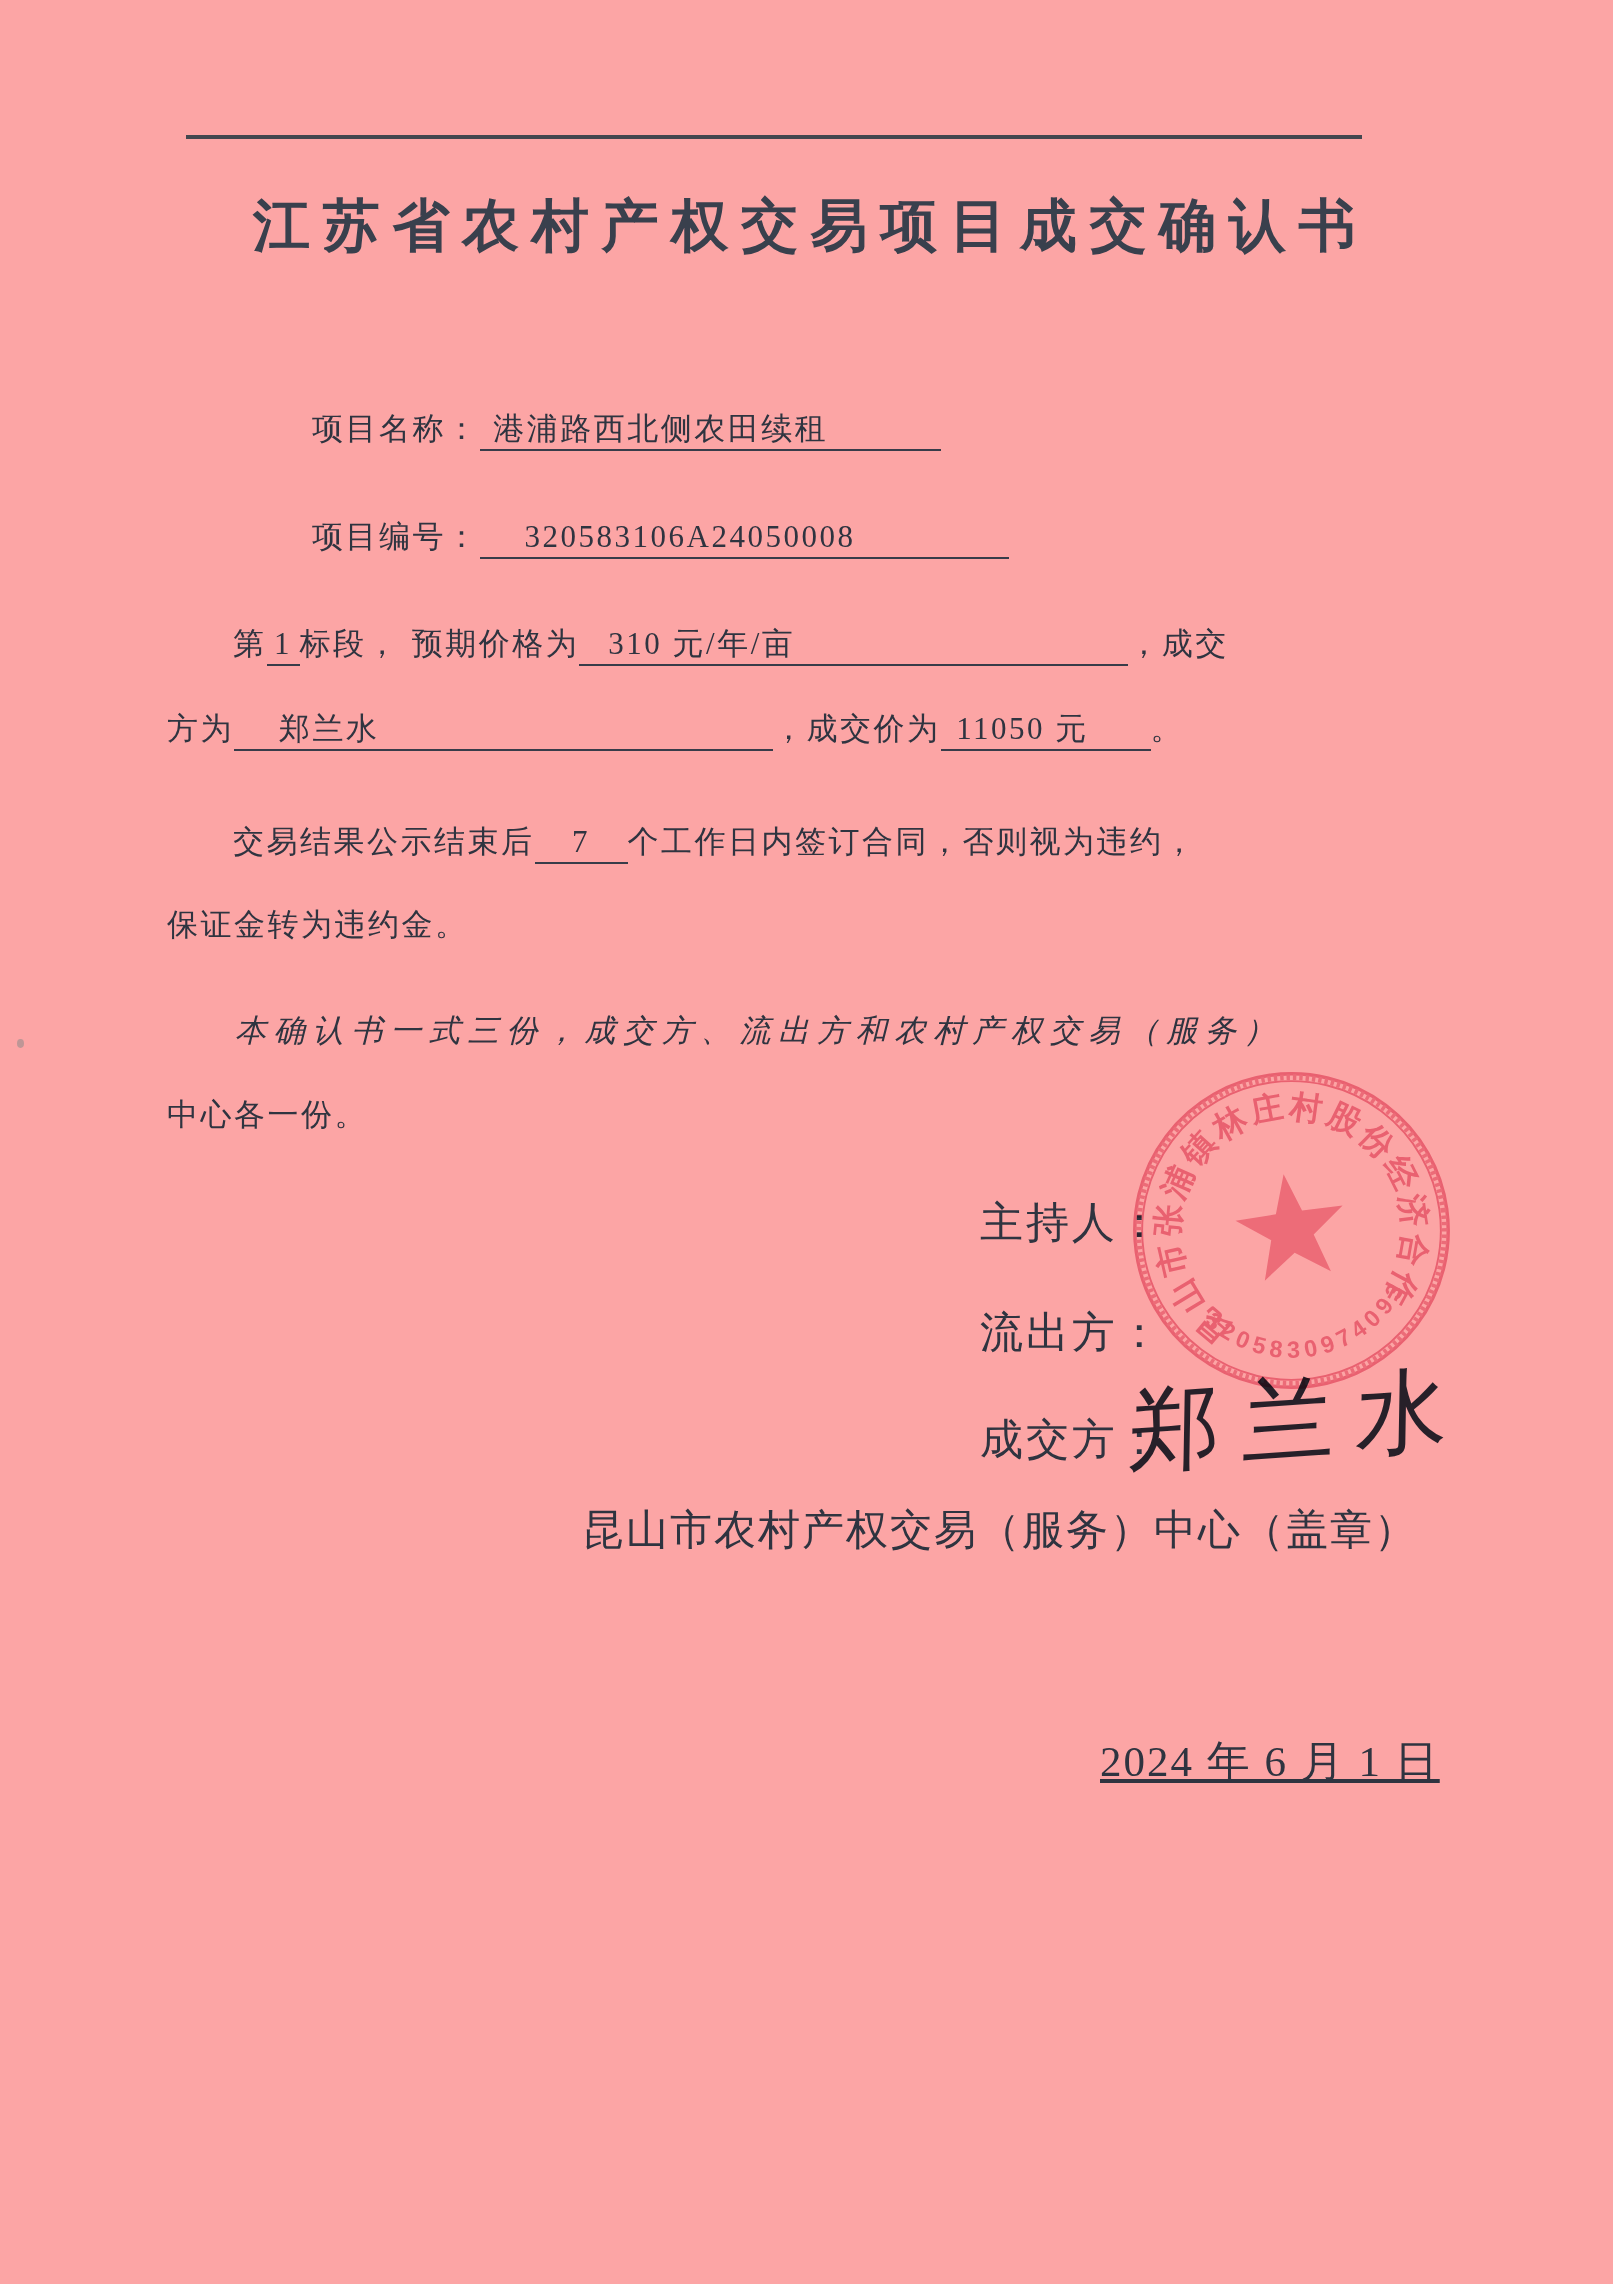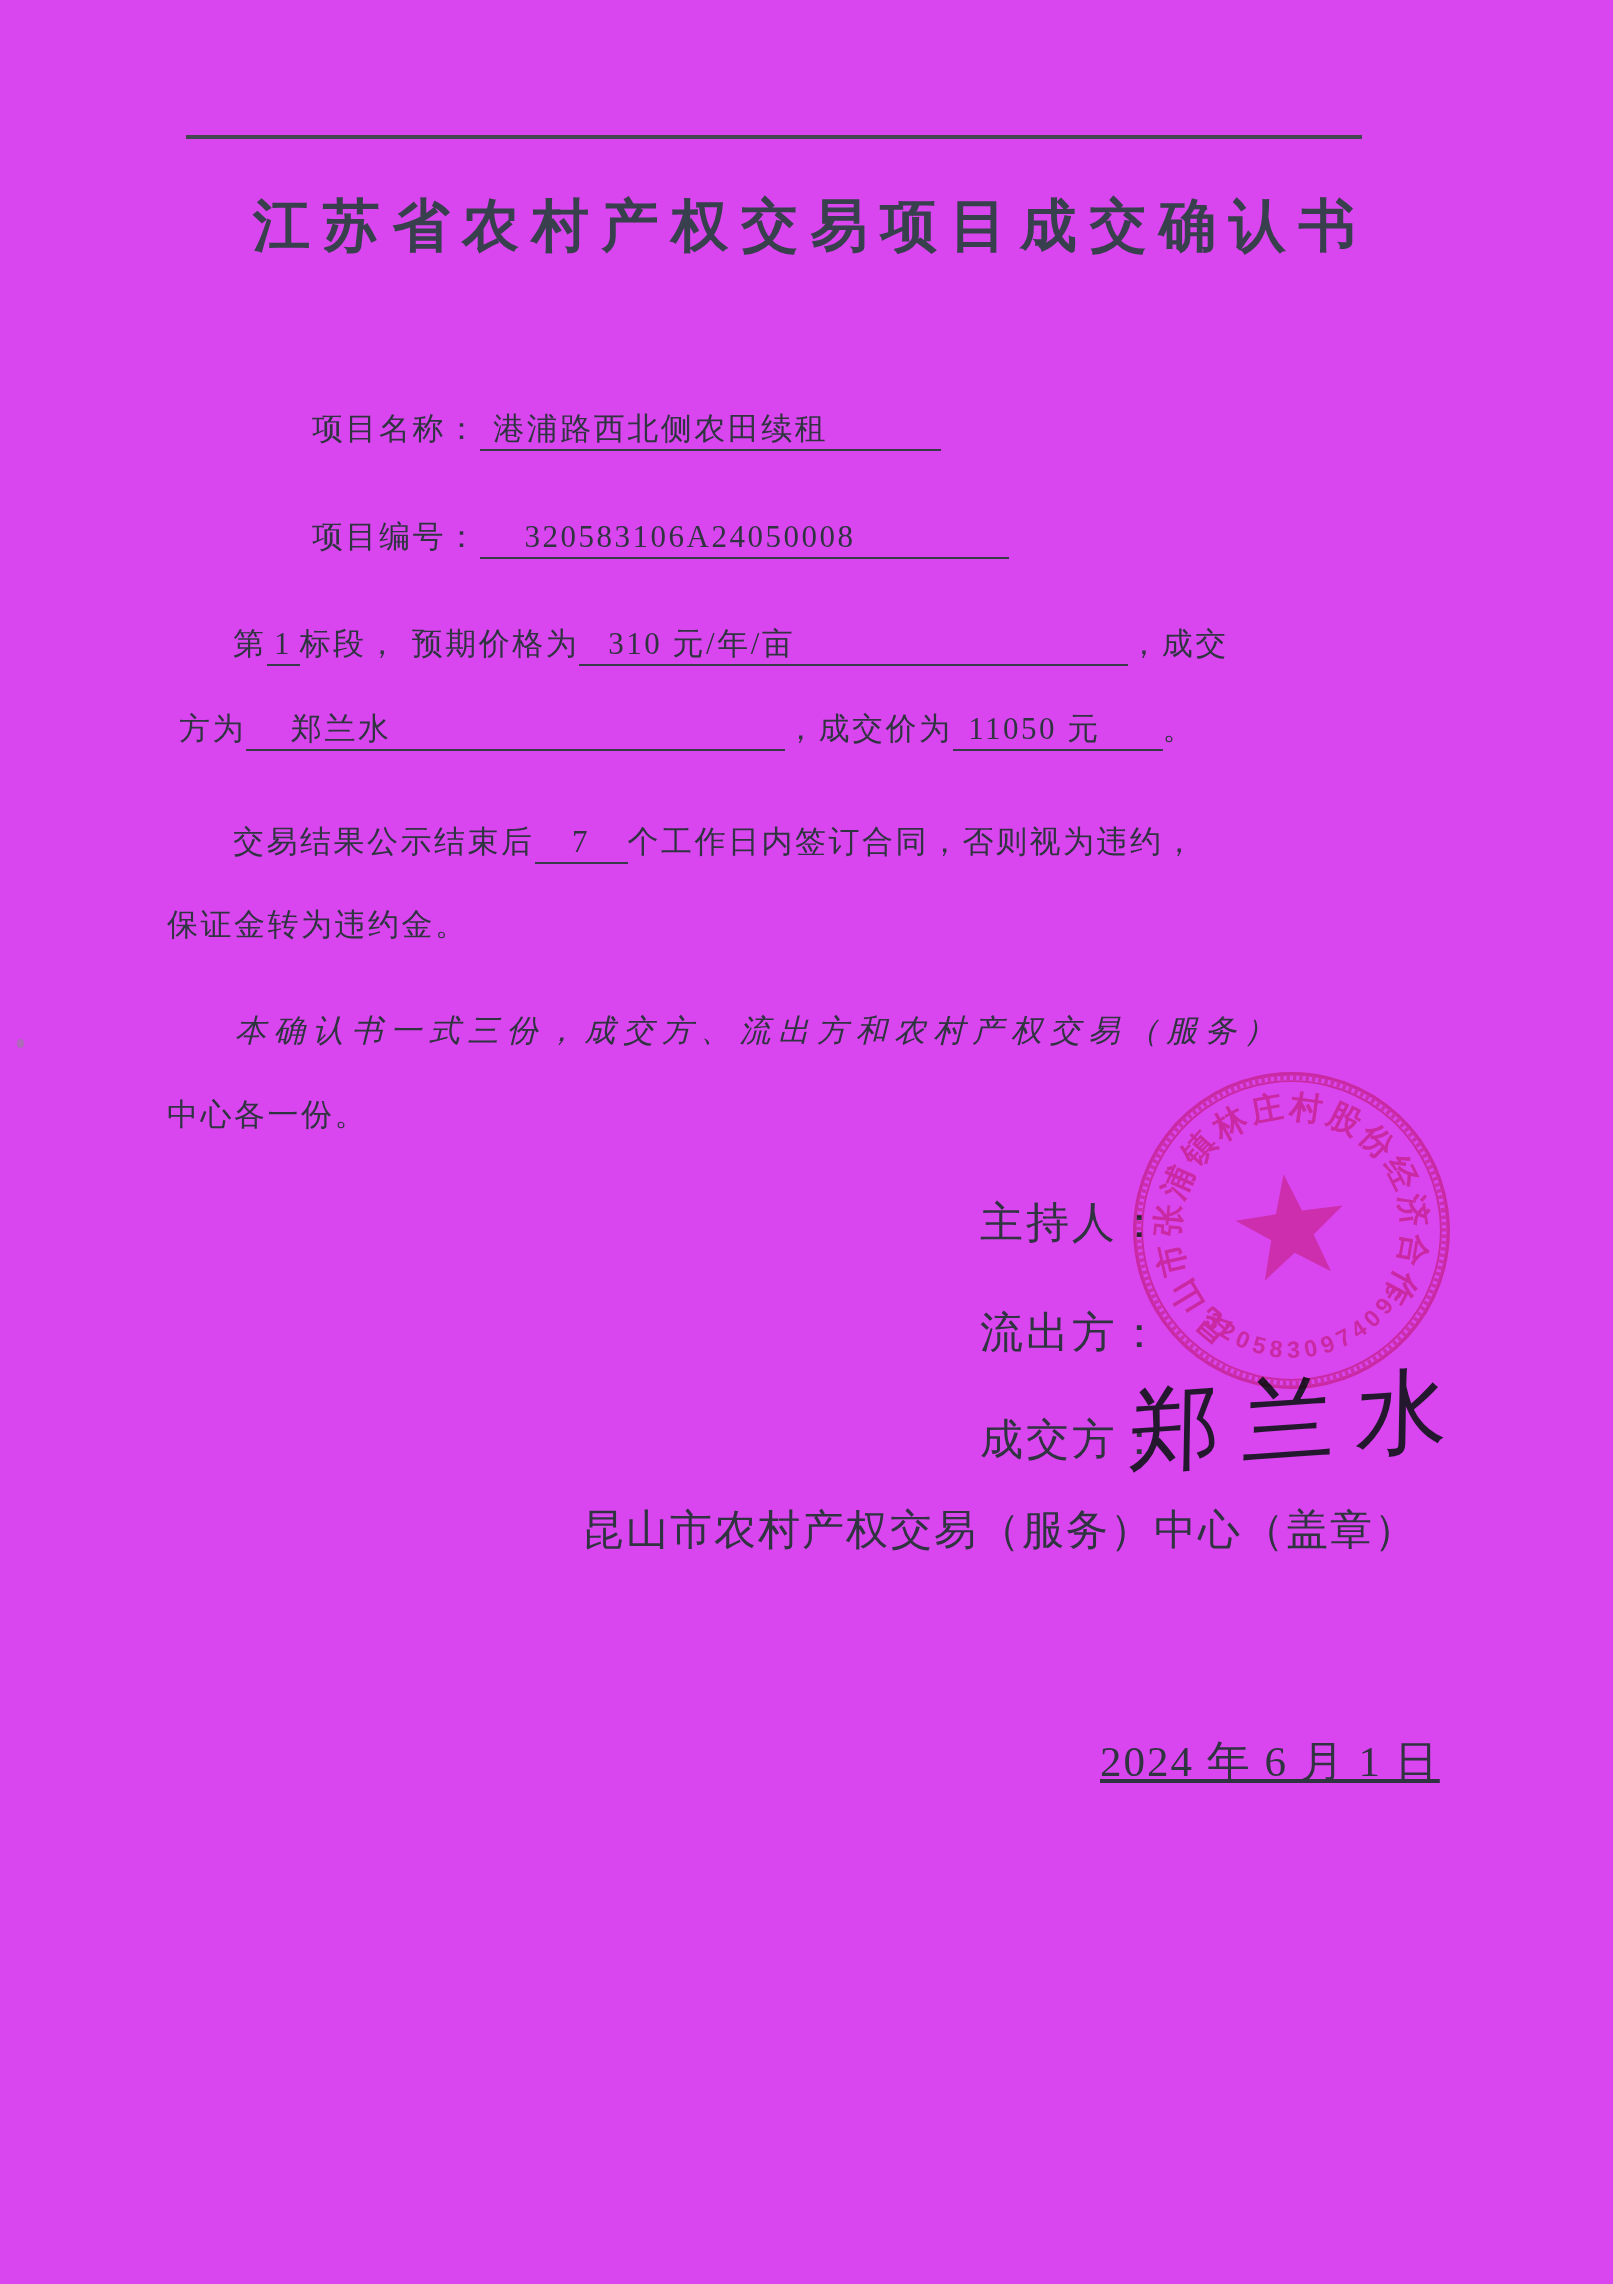--- a/index.html
+++ b/index.html
@@ -1,20 +1,20 @@
 <!DOCTYPE html>
 <html><head>
 <meta charset="utf-8">
 <style>
   html,body{margin:0;padding:0;background:#e8e8e8;}
   .page{
     position:relative;
     width:1613px;height:2285px;
     margin:0 auto;
-    background:#d946ef;
+    background:#fca5a5;
     overflow:hidden;
     font-family:"Liberation Serif", serif;
     color:#2f3440;
   }
   .top-rule{
     position:absolute;left:186px;top:135px;
     width:1176px;height:3.9px;background:#43474f;
   }
   .title{
     position:absolute;left:253px;top:188px;width:1108px;
@@ -95,21 +95,21 @@
   </div>
 
   <div class="line" style="left:312px;top:518px;">
     <span>项目编号：</span><span class="blank w-no">320583106A24050008</span>
   </div>
 
   <div class="line" style="left:233px;top:625px;">
     <span>第</span><span class="num-blank">1</span><span>标段，</span><span class="gap-before">预期价格为</span><span class="blank w-price">310 元/年/亩</span><span>，成交</span>
   </div>
 
-  <div class="line" style="left:167px;top:710px;margin-left:12px;">
+  <div class="line" style="left:167px;top:710px;">
     <span>方为</span><span class="blank w-party">郑兰水</span><span>，成交价为</span><span class="blank w-dealprice">11050 元</span><span>。</span>
   </div>
 
   <div class="line" style="left:233px;top:823px;">
     <span>交易结果公示结束后</span><span class="blank w-days">7</span><span>个工作日内签订合同，否则视为违约，</span>
   </div>
 
   <div class="line" style="left:167px;top:906px;">
     <span>保证金转为违约金。</span>
   </div>

